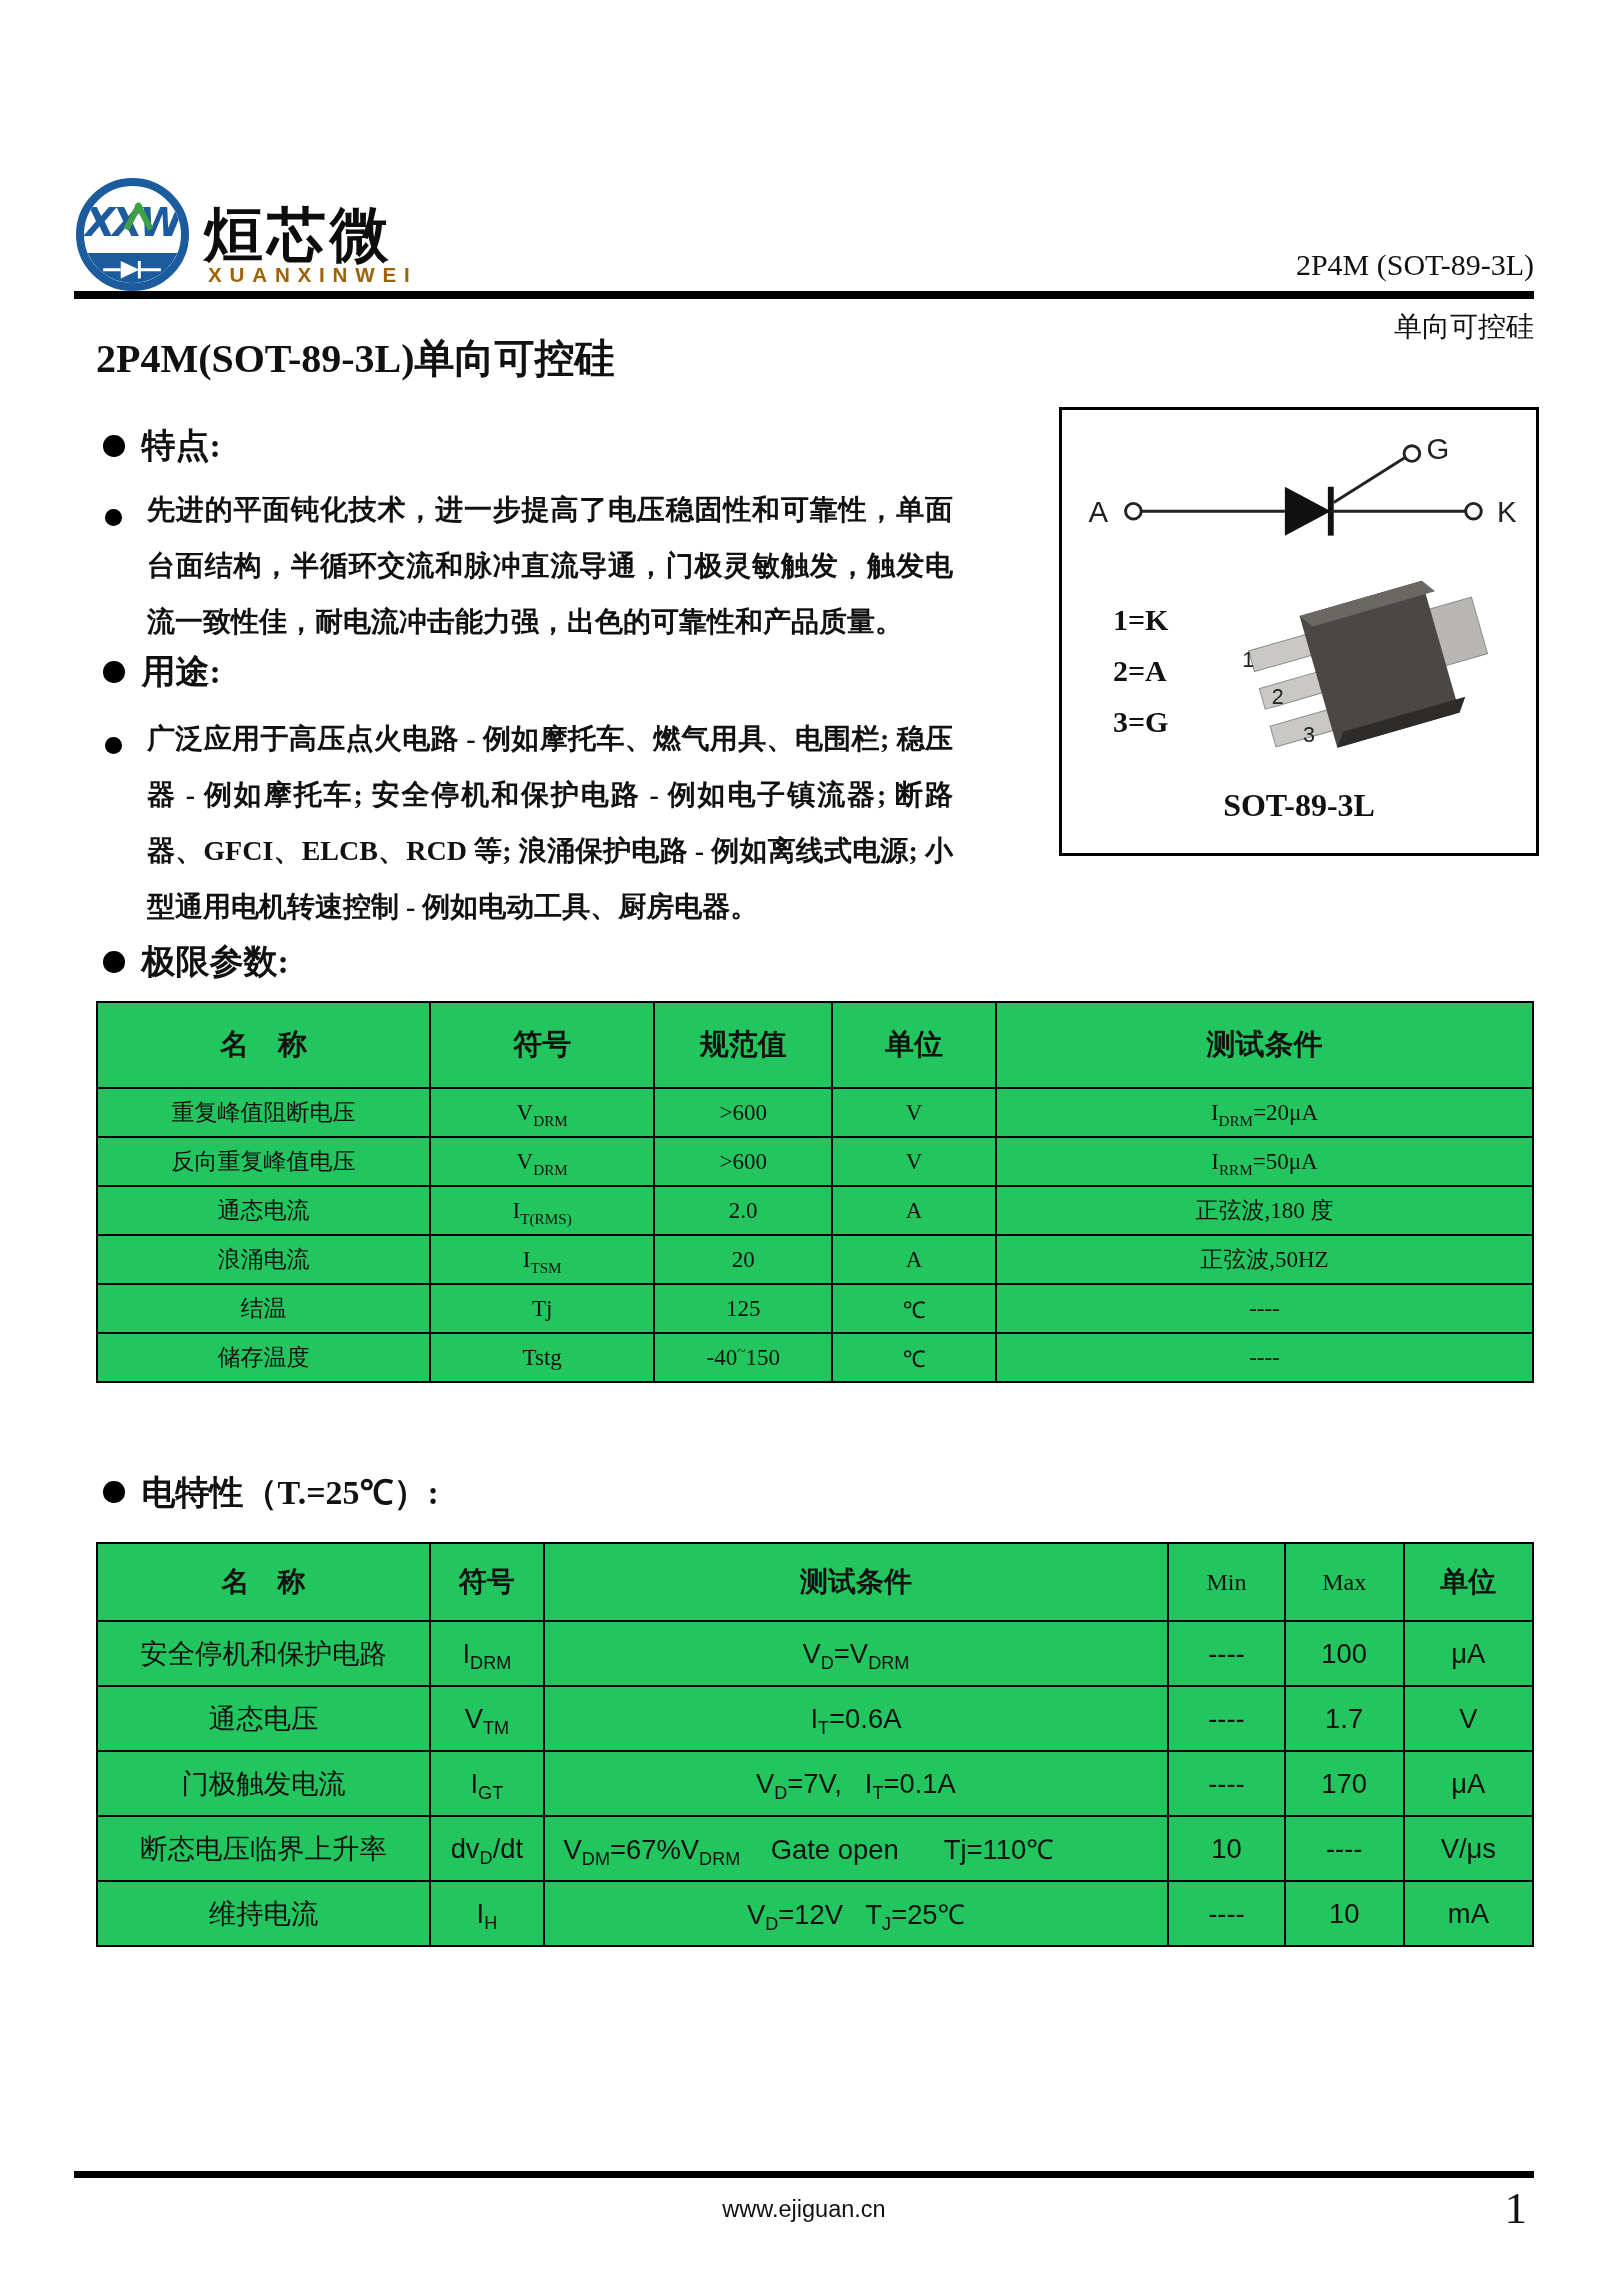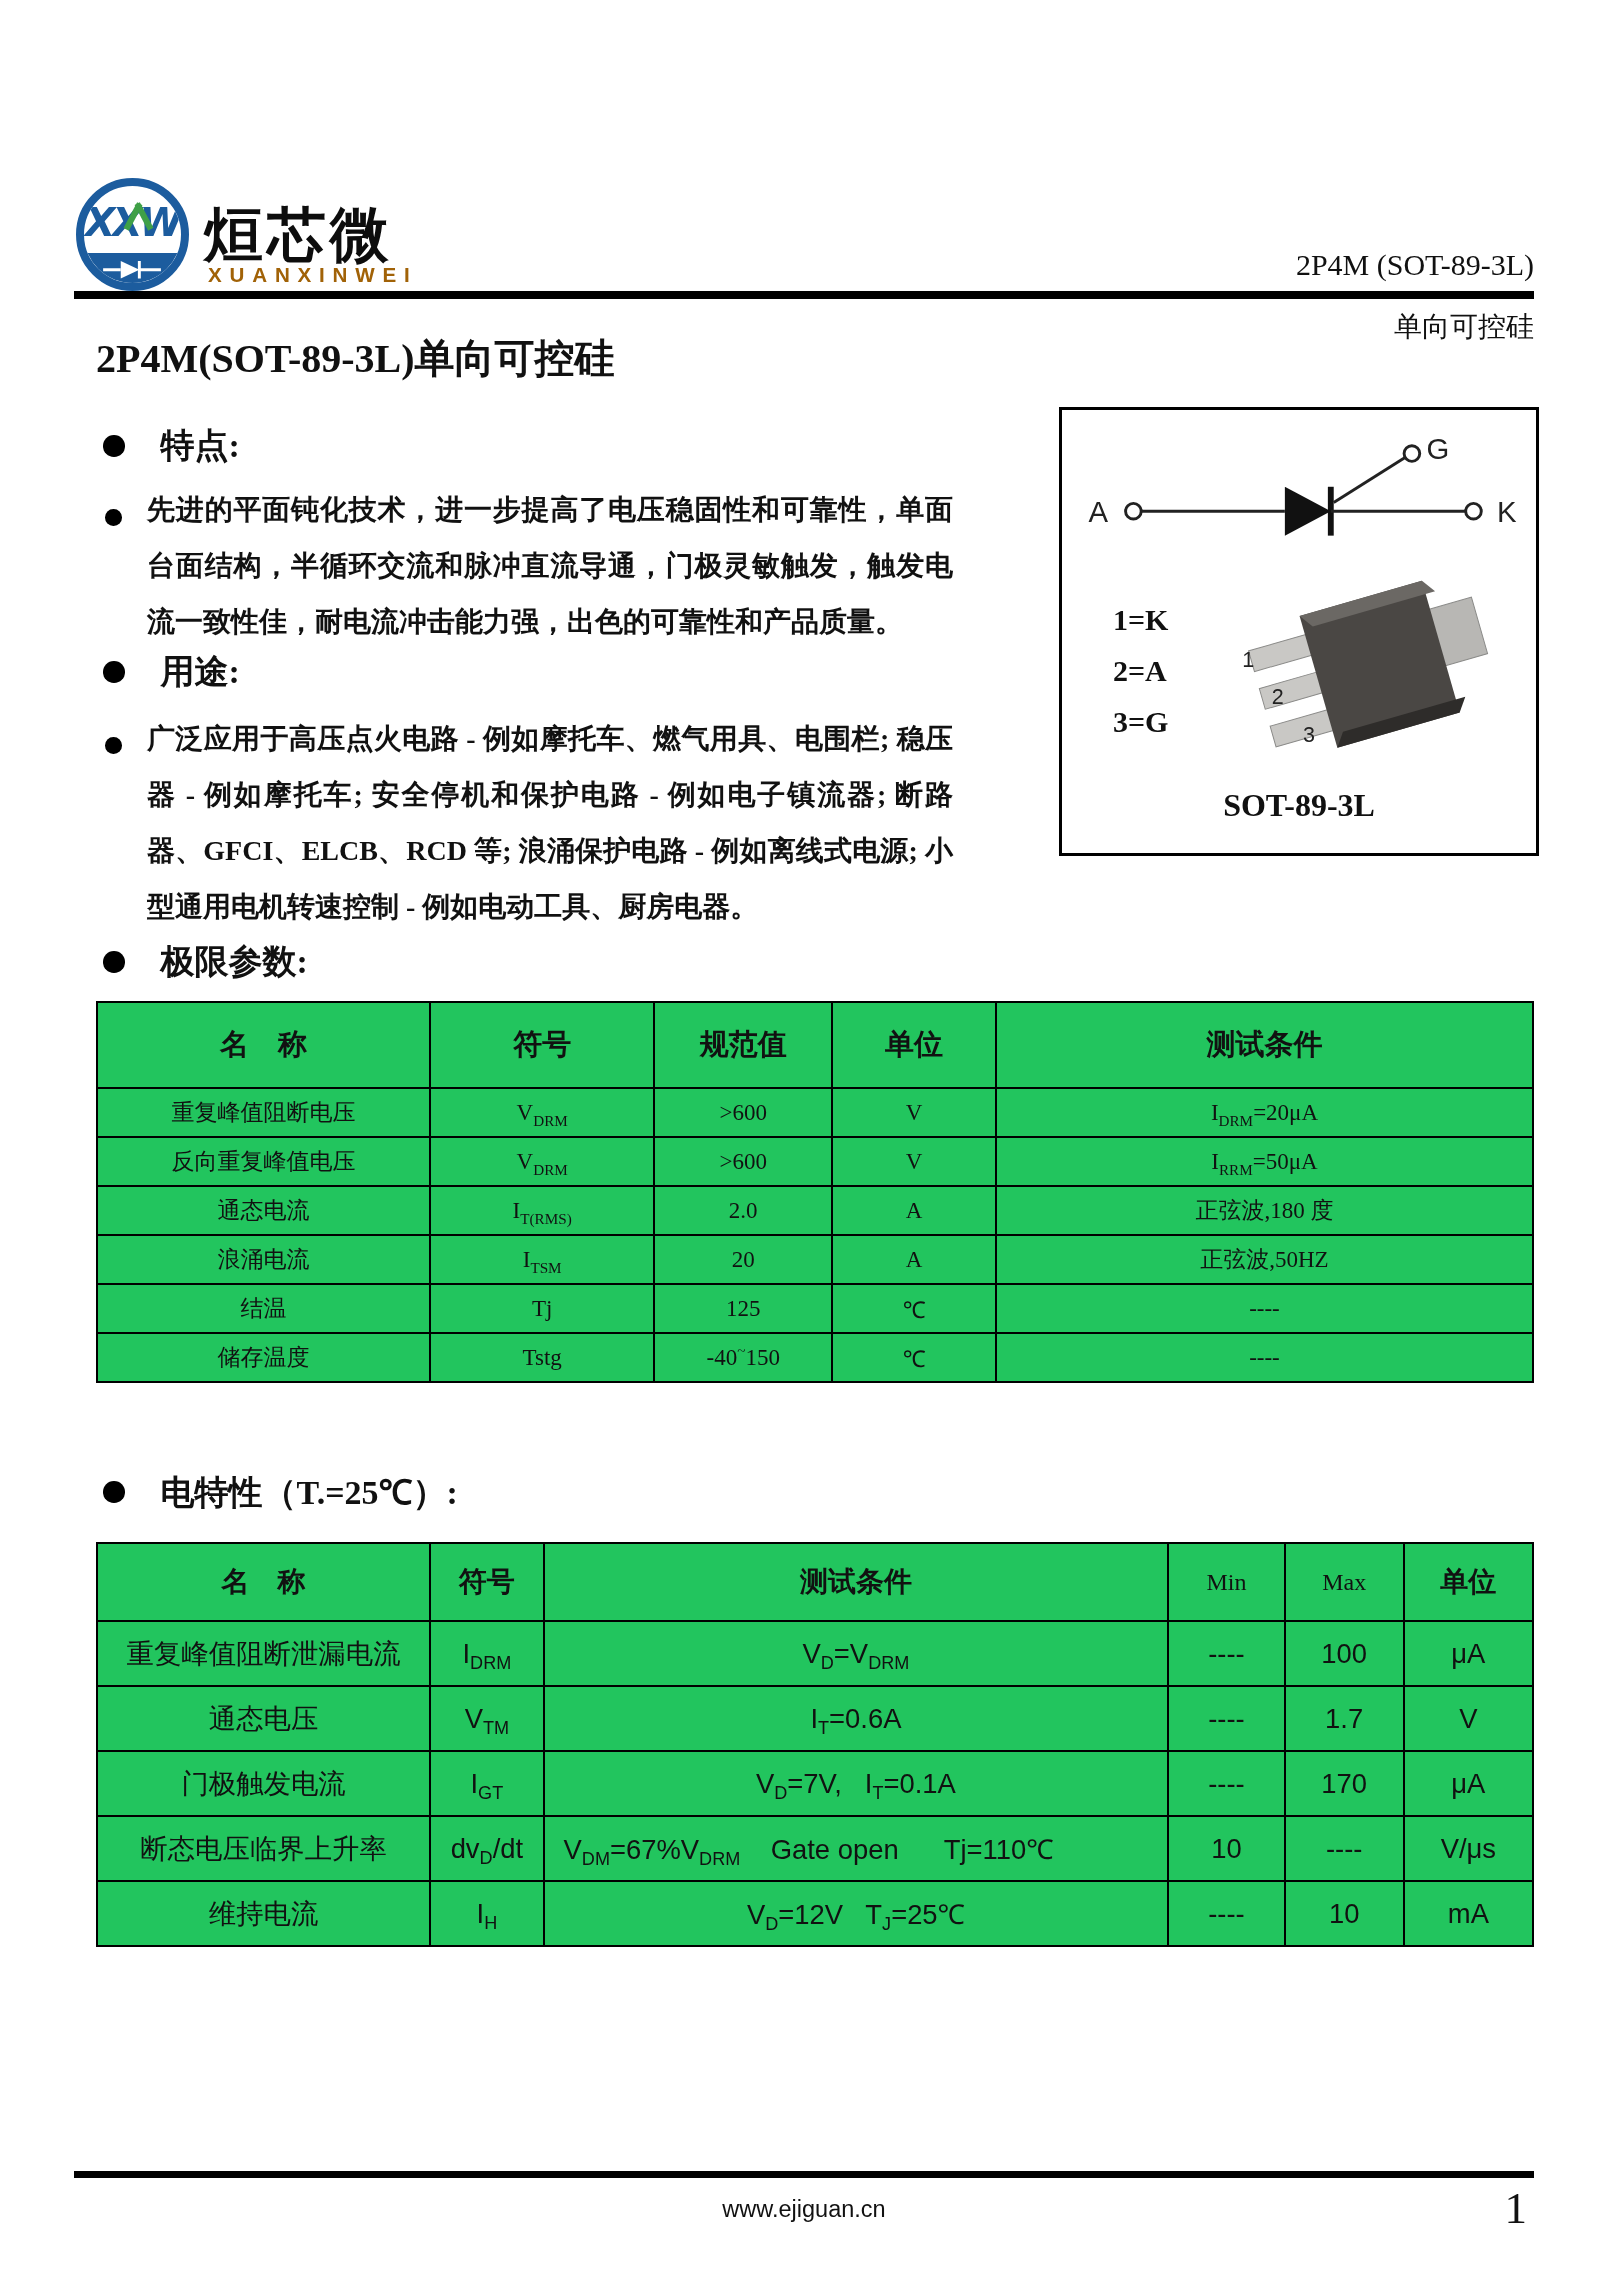--- a/index.html
+++ b/index.html
@@ -21,21 +21,21 @@
                color:#0d0d0d; font-family:"Liberation Sans", sans-serif; }
   .logo-latin { left:208px; top:263px; font-size:20.6px; letter-spacing:7.8px; color:#a16207;
                 font-family:"Liberation Sans", sans-serif; font-weight:bold; }
   .product-code { right:86px; top:248px; font-size:30px; }
   .top-rule { left:74px; top:291px; width:1460px; height:7.8px; background:#000; }
   .subtitle { right:86px; top:308px; font-size:28px; }
   .doc-title { left:96px; top:331px; font-size:40px; font-weight:bold; }
 
   
   .dot { border-radius:50%; background:#000; display:inline-block; }
-  .sec-head { display:flex; align-items:center; gap:36px; }
+  .sec-head { display:flex; align-items:center; gap:17px; }
   .sec-head .dot { width:21.6px; height:21.6px; }
   .sec-head .txt { font-size:34px; font-weight:bold; }
   .para { width:806px; font-size:28px; font-weight:600; line-height:56px; text-align:justify; }
   .para-dot { width:16.7px; height:16.7px; }
 
   
   .diagram-box { left:1059px; top:407px; width:480px; height:449px; border:3.9px solid #000; background:#fff; }
   .pins { left:51px; top:184px; font-size:30px; font-weight:bold; line-height:51px; }
   .pkg-label { left:0; bottom:29px; width:100%; text-align:center; font-size:32px; font-weight:bold; }
 
@@ -226,21 +226,21 @@
       <th>名　称</th>
       <th>符号</th>
       <th>测试条件</th>
       <th class="minmax">Min</th>
       <th class="minmax">Max</th>
       <th>单位</th>
     </tr>
   </thead>
   <tbody>
     <tr>
-      <td>重复峰值阻断泄漏电流</td>
+      <td>安全停机和保护电路</td>
       <td class="sans">I<sub>DRM</sub></td>
       <td class="sans cond">V<sub>D</sub>=V<sub>DRM</sub></td>
       <td class="sans">----</td>
       <td class="sans">100</td>
       <td class="sans">μA</td>
     </tr>
     <tr>
       <td>通态电压</td>
       <td class="sans">V<sub>TM</sub></td>
       <td class="sans cond">I<sub>T</sub>=0.6A</td>

